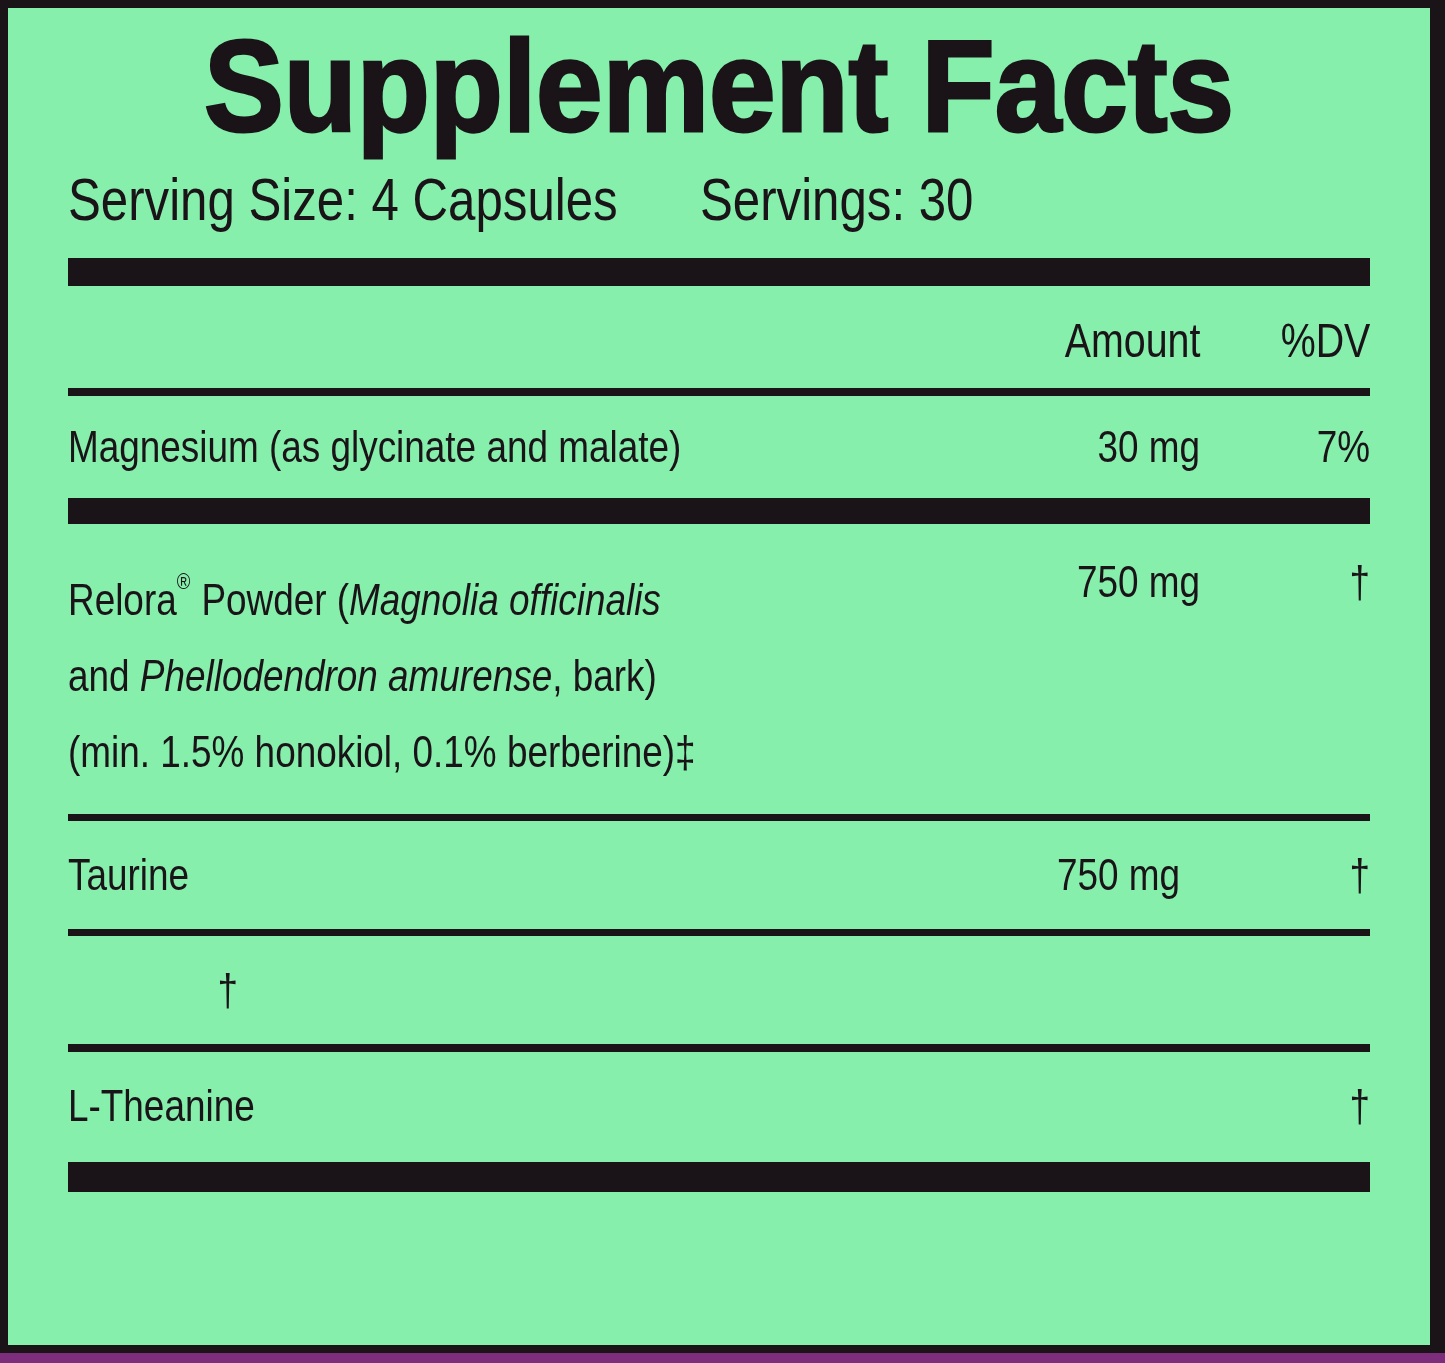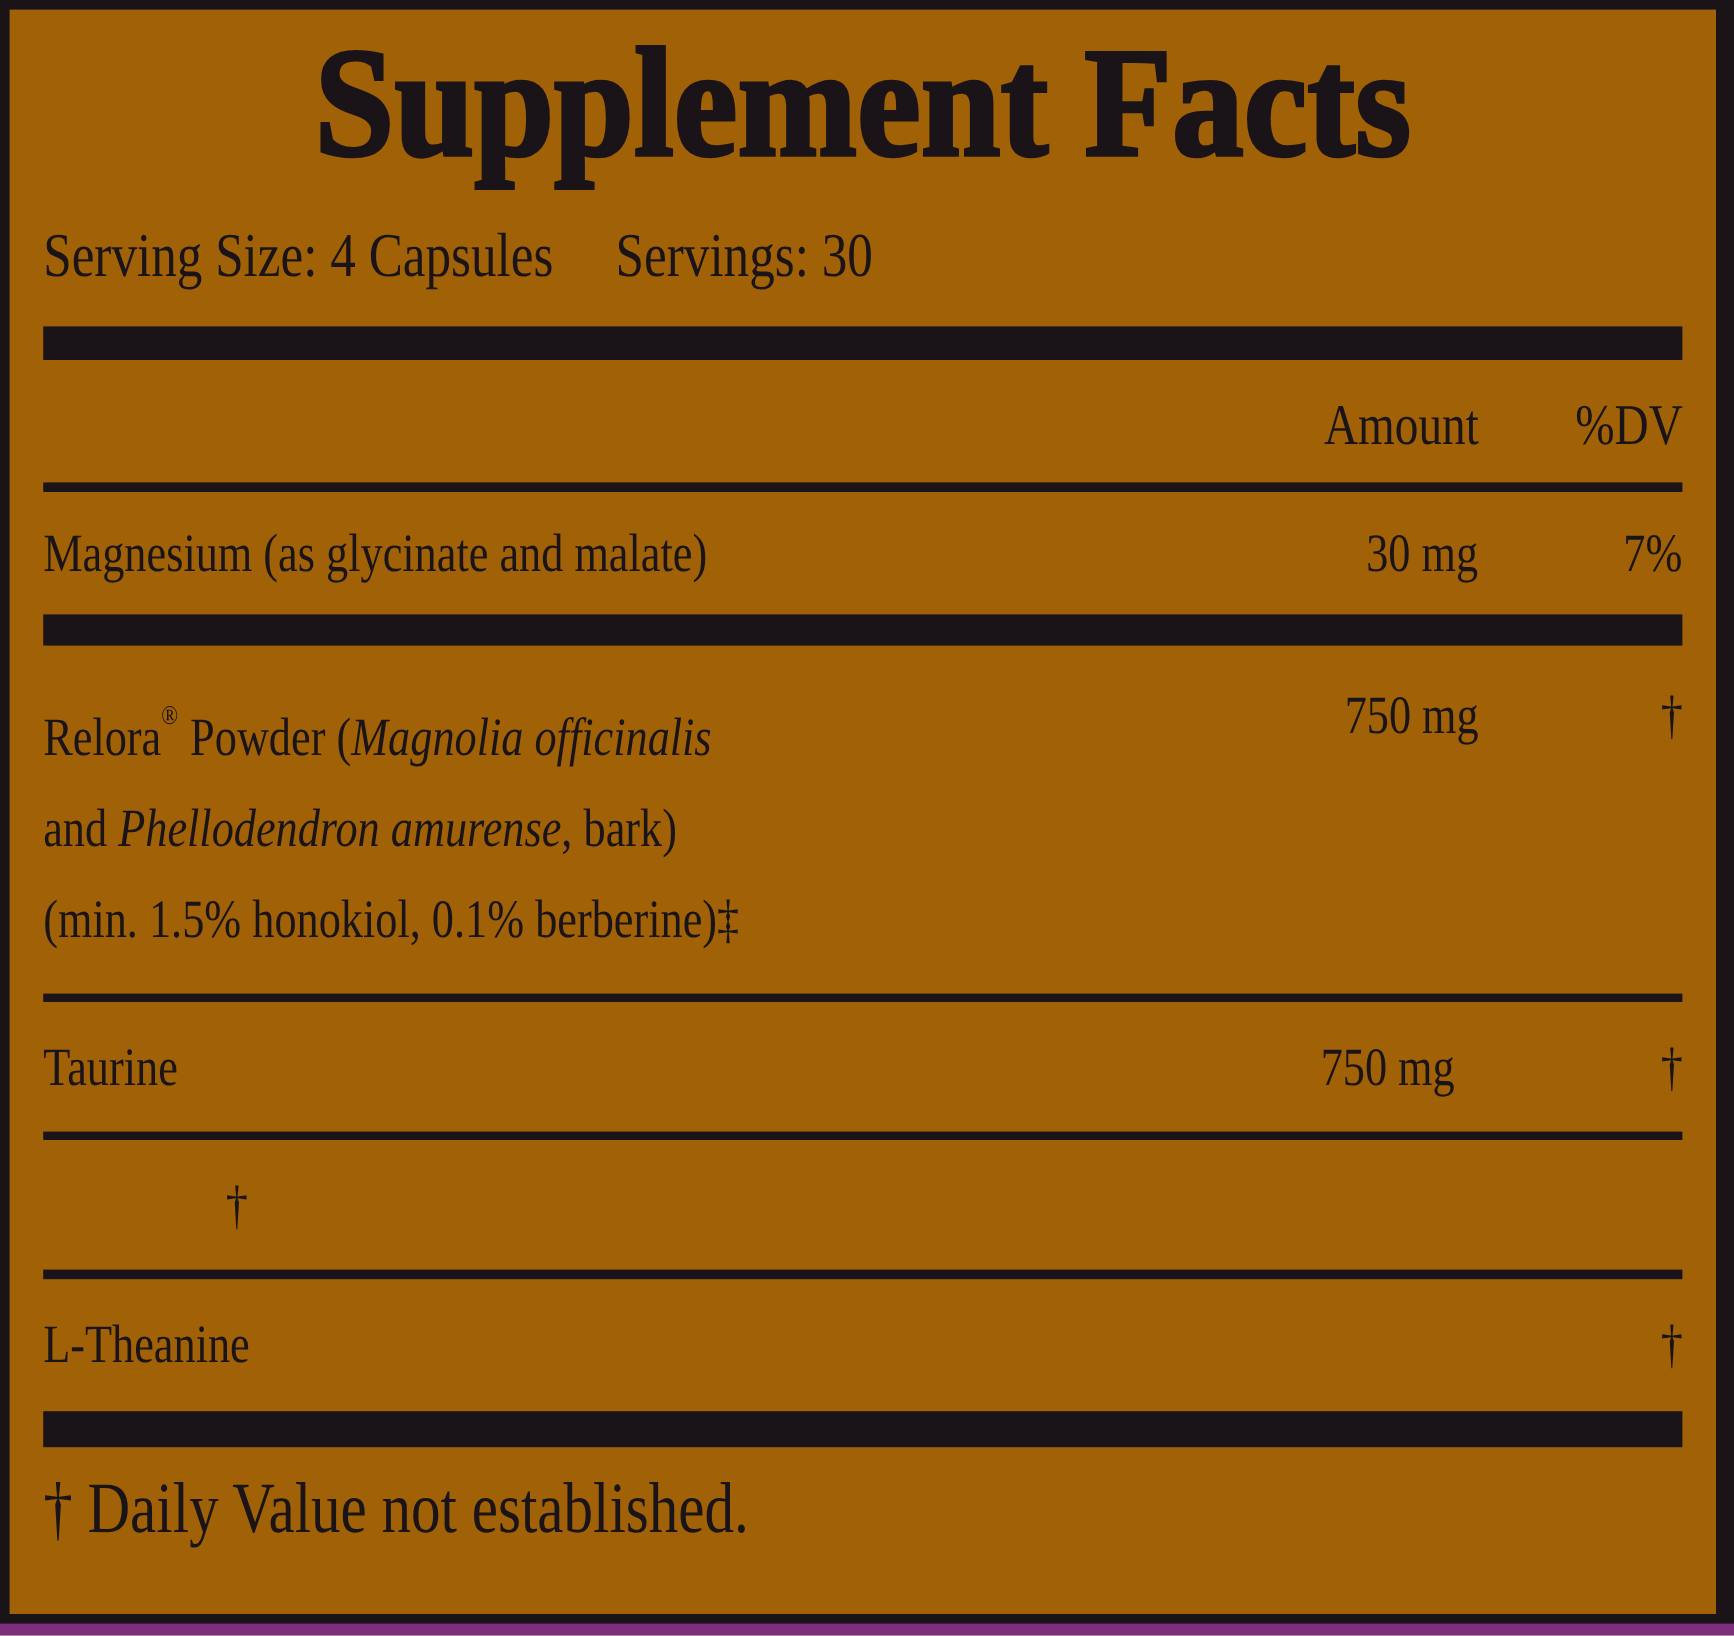--- a/index.html
+++ b/index.html
@@ -14,26 +14,25 @@
     height: 1363px;
     background: #1a1418;
     overflow: hidden;
   }
   .paper {
     position: absolute;
     top: 8px;
     left: 8px;
     right: 15px;
     bottom: 18px;
-    background: #a16207;
+    background: #86efac;
     box-sizing: border-box;
-    padding: 0 28px;
+    padding: 0 60px;
     color: #1a1418;
     overflow: hidden;
-    font-family: Liberation Serif, serif;
   }
   .accent-strip {
     position: absolute;
     left: 0;
     right: 0;
     bottom: 0;
     height: 10px;
     background: #7c2e7c;
   }
   .title {
@@ -42,22 +41,22 @@
     font-weight: 700;
     line-height: 1.08;
     text-align: center;
     color: #1a1418;
     -webkit-text-stroke: 3px #1a1418;
     transform: scaleX(0.92);
     transform-origin: 50% 50%;
     white-space: nowrap;
   }
   .serving-line {
-    margin-top: 24px;
-    font-size: 52px;
+    margin-top: 10px;
+    font-size: 60px;
     line-height: 68px;
     white-space: nowrap;
   }
   .cond {
     display: inline-block;
     transform: scaleX(0.82);
     transform-origin: 0 50%;
     white-space: nowrap;
   }
   .cond-r {
@@ -221,20 +220,17 @@
           <span>L-Theanine</span>
         </div>
       </div>
       <div class="dv">
         <span class="cond-r">†</span>
       </div>
     </div>
 
     <div class="bar bar-bottom"></div>
 
-    <div class="footnote">
-      <span class="cond">† Daily Value not established.</span>
-    </div>
 
   </div>
 
   <div class="accent-strip"></div>
 </div>
 
 </body></html>

